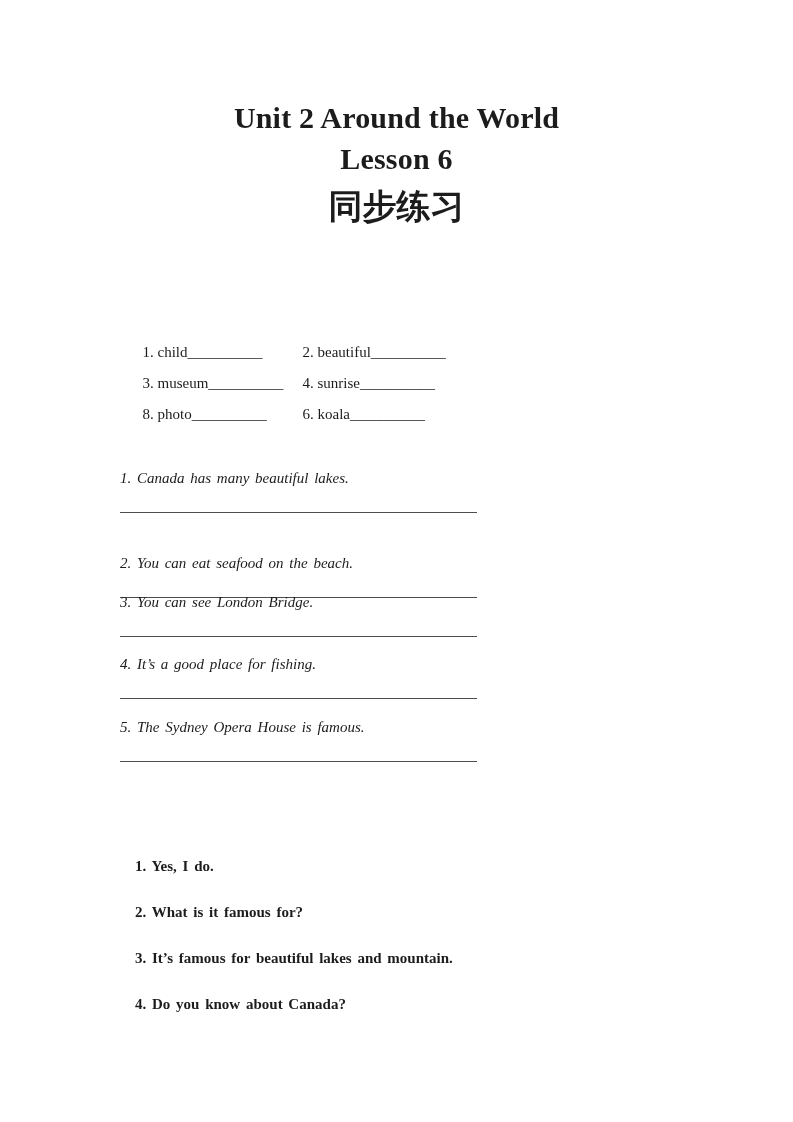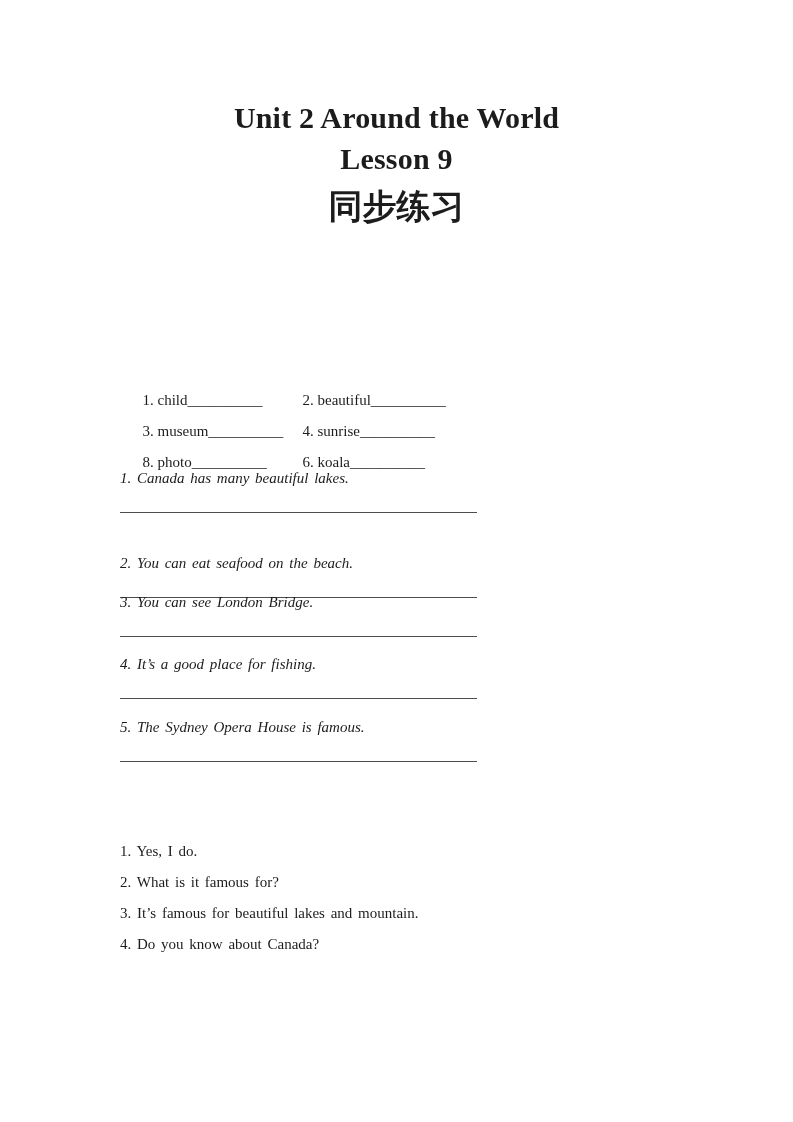--- a/index.html
+++ b/index.html
@@ -17,39 +17,39 @@
   .title-block { position: absolute; top: 97px; left: 0; width: 100%; text-align: center; }
   .t-en { font-size: 30px; font-weight: bold; line-height: 41px; letter-spacing: 0.2px; }
   .t-cn {
     font-size: 34px; font-weight: bold; line-height: 38px; margin-top: 8px;
     font-family: "DejaVu Sans", "Liberation Sans", sans-serif;
   }
 
   
   .word-section { position: absolute; left: 120px; top: 306px; font-size: 15px; }
   .word-row { height: 31px; line-height: 31px; white-space: pre; }
-  .w-left { display: inline-block; width: 160px; margin-top: 48px; }
+  .w-left { display: inline-block; width: 160px; }
 
   
   .s-block { position: absolute; left: 120px; width: 357px; font-size: 15px; word-spacing: 2px; font-style: italic; }
   .s-block p { margin: 0; line-height: 18px; }
   .ans-line { margin-top: 25px; height: 0; border-bottom: 1px solid #4d4d4d; }
 
   
   .answers-section { position: absolute; left: 120px; top: 836px; font-size: 15px; word-spacing: 2px; }
-  .answers-section p { margin: 0; height: 31px; line-height: 31px; }
+  .answers-section p { margin: 15px; height: 31px; line-height: 31px; font-weight: bold; }
 </style>
 </head>
 <body>
 
 <div class="page">
 
   <div class="title-block">
     <div class="t-en">Unit 2 Around the World</div>
-    <div class="t-en">Lesson 9</div>
+    <div class="t-en">Lesson 6</div>
     <div class="t-cn">同步练习</div>
   </div>
 
   <div class="word-section">
     <div class="word-row">
       <span class="w-left">1. child__________</span><span>2. beautiful__________</span>
     </div>
     <div class="word-row">
       <span class="w-left">3. museum__________</span><span>4. sunrise__________</span>
     </div>

